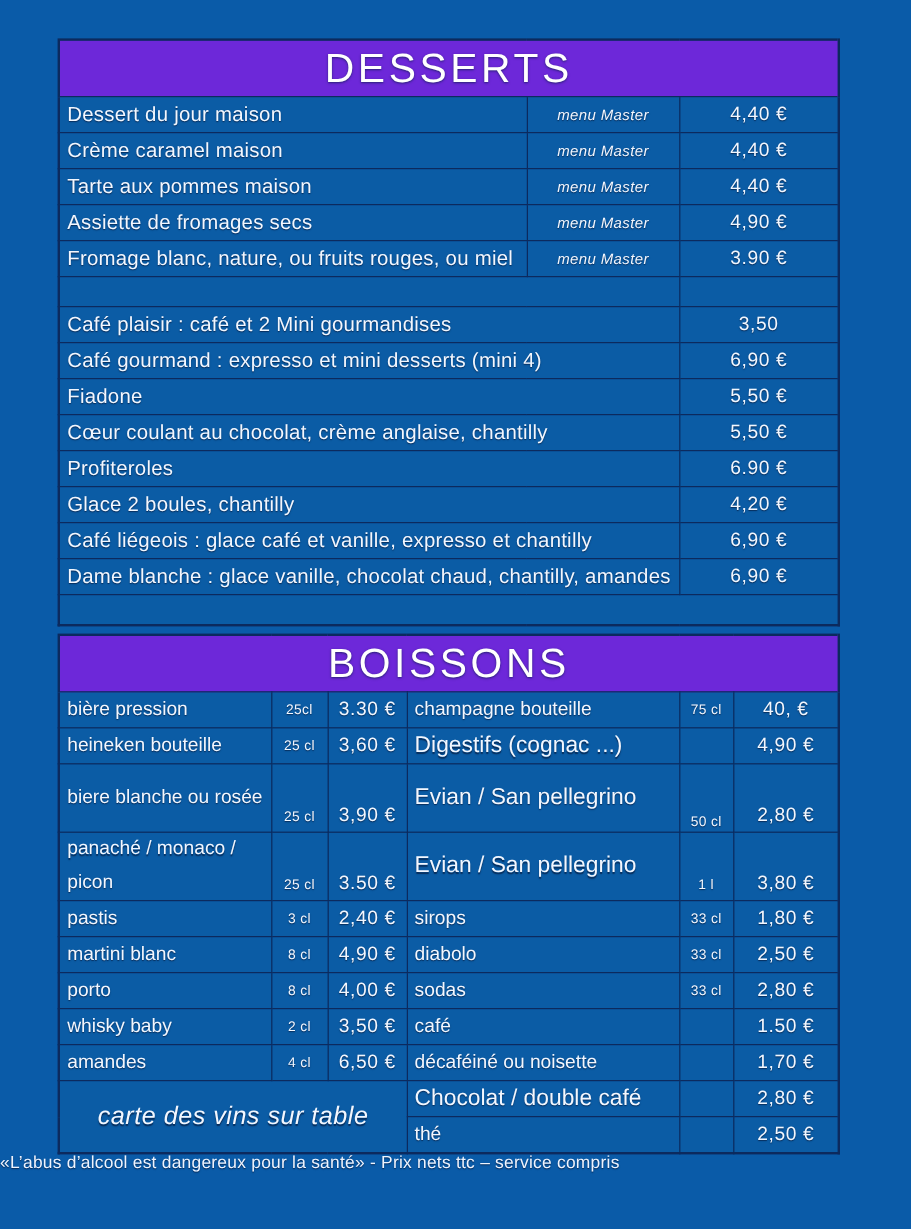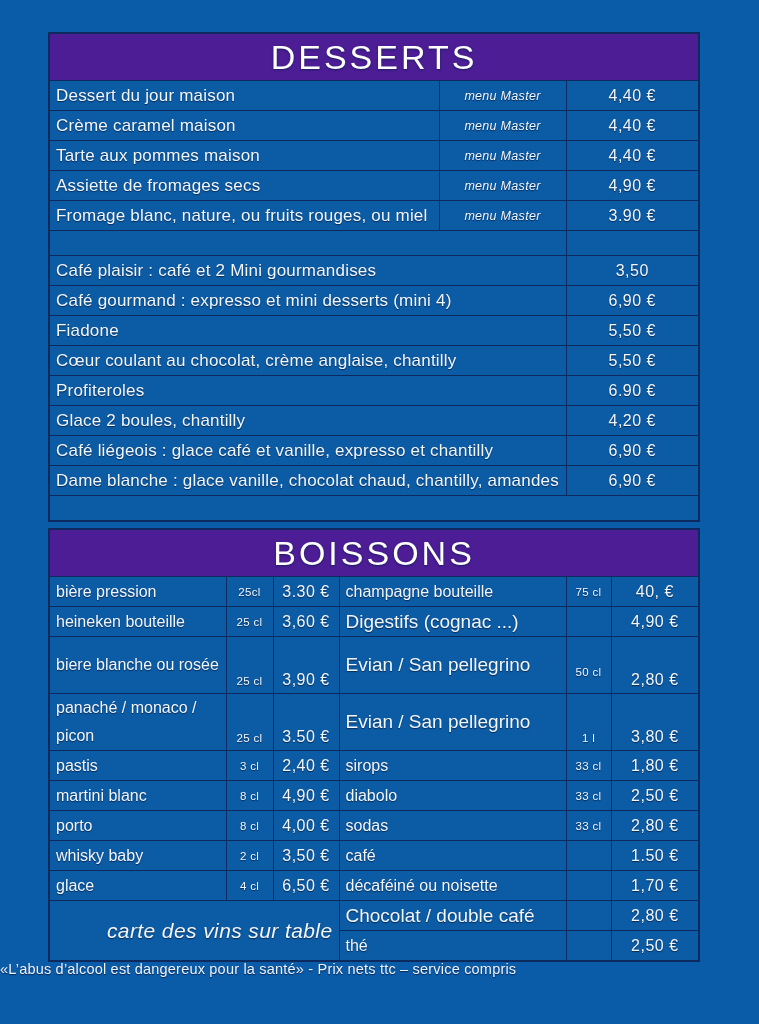--- a/index.html
+++ b/index.html
@@ -37,21 +37,21 @@
     padding: 0 6px;
     color: #f2f7ff;
     font-family: "Liberation Sans", sans-serif;
     vertical-align: middle;
     background: #0b5ca5;
     text-shadow: 0 1px 1px rgba(5,25,60,0.75);
   }
 
   
   .banner-row td {
-    background: #4c1d95;
+    background: #6d28d9;
     height: 46px;
     text-align: center;
     border-left: 2px solid #0c2a5e;
     border-right: 2px solid #0c2a5e;
   }
   .banner-title {
     font-size: 34px;
     letter-spacing: 3px;
     font-weight: 400;
     color: #ffffff;
@@ -103,21 +103,21 @@
     line-height: 28px;
     padding-top: 2px;
   }
   .drink-name-big {
     font-size: 19px;
     text-align: left;
   }
   .wines-cell {
     font-size: 21px;
     font-style: italic;
-    text-align: right;
+    text-align: center;
     letter-spacing: 0.4px;
   }
 
   .footer-note {
     position: absolute;
     left: 0;
     width: 759px;
     text-align: left;
     color: #eef4ff;
     font-size: 14.5px;
@@ -245,21 +245,21 @@
         <td class="drink-name drink-name-big">Digestifs (cognac ...)</td>
         <td class="vol-cell"></td>
         <td class="price-cell">4,90 €</td>
       </tr>
 
       <tr>
         <td class="drink-name-tall">biere blanche ou rosée</td>
         <td class="vol-cell" style="vertical-align:bottom;padding-bottom:6px;">25 cl</td>
         <td class="price-cell" style="vertical-align:bottom;padding-bottom:4px;">3,90 €</td>
         <td class="drink-name drink-name-big">Evian / San pellegrino</td>
-        <td class="vol-cell" style="vertical-align:bottom;padding-bottom:15px;">50 cl</td>
+        <td class="vol-cell" style="vertical-align:bottom;padding-bottom:2px;">50 cl</td>
         <td class="price-cell" style="vertical-align:bottom;padding-bottom:4px;">2,80 €</td>
       </tr>
 
       <tr>
         <td class="drink-name-tall">panaché / monaco / picon</td>
         <td class="vol-cell" style="vertical-align:bottom;padding-bottom:6px;">25 cl</td>
         <td class="price-cell" style="vertical-align:bottom;padding-bottom:4px;">3.50 €</td>
         <td class="drink-name drink-name-big">Evian / San pellegrino</td>
         <td class="vol-cell" style="vertical-align:bottom;padding-bottom:6px;">1 l</td>
         <td class="price-cell" style="vertical-align:bottom;padding-bottom:4px;">3,80 €</td>
@@ -295,21 +295,21 @@
       <tr>
         <td class="drink-name">whisky baby</td>
         <td class="vol-cell">2 cl</td>
         <td class="price-cell">3,50 €</td>
         <td class="drink-name">café</td>
         <td class="vol-cell"></td>
         <td class="price-cell">1.50 €</td>
       </tr>
 
       <tr>
-        <td class="drink-name">glace</td>
+        <td class="drink-name">amandes</td>
         <td class="vol-cell">4 cl</td>
         <td class="price-cell">6,50 €</td>
         <td class="drink-name">décaféiné ou noisette</td>
         <td class="vol-cell"></td>
         <td class="price-cell">1,70 €</td>
       </tr>
 
       <tr>
         <td class="wines-cell" colspan="3" rowspan="2">carte des vins sur table</td>
         <td class="drink-name drink-name-big">Chocolat / double café</td>

